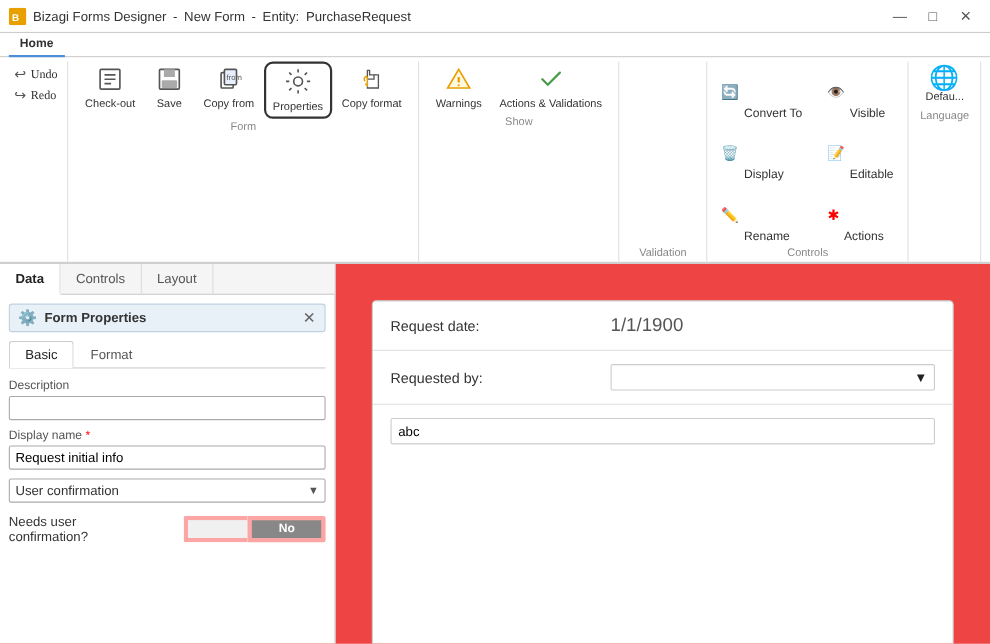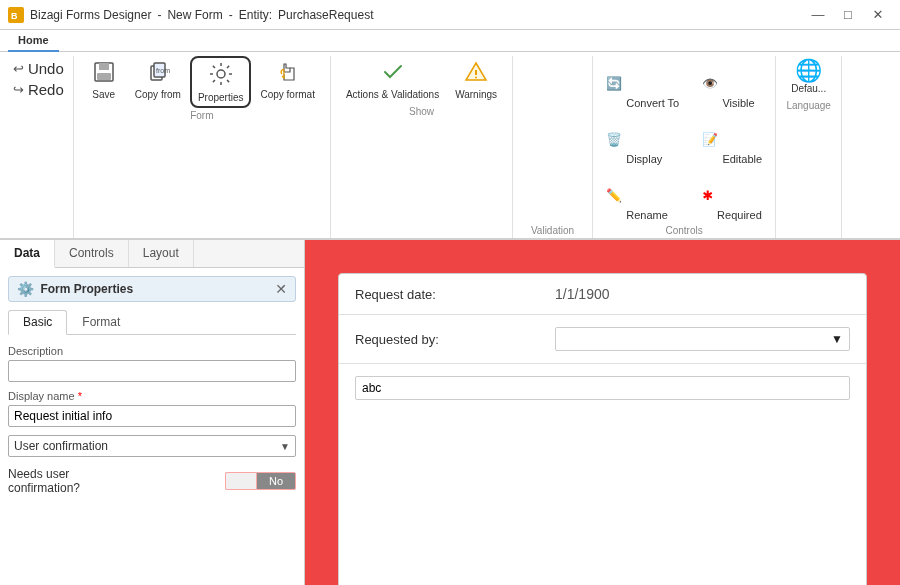--- a/index.html
+++ b/index.html
@@ -38,21 +38,21 @@
 
     .ribbon-small-group { display: flex; flex-direction: column; gap: 1px; }
     .ribbon-small-btn { display: flex; align-items: center; gap: 4px; padding: 1px 4px; cursor: pointer; border: 1px solid transparent; border-radius: 2px; white-space: nowrap; }
     .ribbon-small-btn-icon { font-size: 13px; color: #555; }
     .ribbon-small-btn-label { font-size: 11px; color: #333; margin-top: 39px; }
 
     
     .undo-redo-group { display: flex; flex-direction: column; gap: 0; padding: 2px 4px 0; border-right: 1px solid #e0e0e0; }
     .undo-redo-btn { display: flex; align-items: center; gap: 4px; padding: 1px 4px; cursor: pointer; border: 1px solid transparent; border-radius: 2px; }
     .undo-redo-icon { font-size: 13px; color: #555; }
-    .undo-redo-label { font-size: 15px; color: #333; }
+    .undo-redo-label { font-size: 11px; color: #333; font-family: Liberation Serif, serif; }
 
     
     .main-area { display: flex; height: calc(585px - 30px - 88px - 22px); background: #ef4444; }
 
     
     .left-panel { width: 305px; background: #fff; border-right: 1px solid #ccc; display: flex; flex-direction: column; }
     .panel-tabs { display: flex; border-bottom: 1px solid #ccc; background: #f5f5f5; }
     .panel-tab { padding: 6px 14px; font-size: 12px; cursor: pointer; color: #555; border-right: 1px solid #ddd; }
     .panel-tab.active { background: #fff; color: #222; font-weight: 600; border-bottom: 2px solid #fff; margin-bottom: -1px; }
 
@@ -70,31 +70,31 @@
     .required-star { color: red; }
     .field-input { width: 100%; padding: 3px 5px; border: 1px solid #aaa; border-radius: 2px; font-size: 12px; }
 
     .dropdown-row { display: flex; align-items: center; border: 1px solid #aaa; border-radius: 2px; padding: 3px 5px; margin-bottom: 10px; cursor: pointer; background: #fff; justify-content: space-between; }
     .dropdown-row-label { font-size: 12px; color: #333; }
     .dropdown-arrow { font-size: 10px; color: #555; }
 
     .confirm-row { display: flex; align-items: center; justify-content: space-between; margin-top: 6px; }
     .confirm-label { font-size: 12px; color: #333; }
     .confirm-toggle { display: flex; align-items: center; gap: 0; }
-    .toggle-option { padding: 2px 12px; border: 1px solid #fca5a5; font-size: 11px; cursor: pointer; }
+    .toggle-option { padding: 2px 24px; border: 4px solid #fca5a5; font-size: 11px; cursor: pointer; font-weight: bold; }
     .toggle-option.left { border-radius: 2px 0 0 2px; border-right: none; background: #f0f0f0; }
     .toggle-option.right { border-radius: 0 2px 2px 0; background: #888; color: #fff; }
 
     
     .right-canvas { flex: 1; padding: 33px; overflow: auto; }
     .form-canvas { background: #fff; border: 1px solid #ccc; border-radius: 4px; padding: 0; min-height: 350px; }
     .form-row { display: flex; align-items: center; border-bottom: 1px solid #e0e0e0; padding: 12px 16px; }
     .form-row:last-child { border-bottom: none; }
     .form-row-label { width: 200px; font-size: 13px; color: #333; font-weight: 500; }
-    .form-row-value { flex: 1; font-size: 14px; color: #555; }
+    .form-row-value { flex: 1; font-size: 17px; color: #555; }
     .form-row-input { flex: 1; padding: 4px 6px; border: 1px solid #ccc; border-radius: 2px; font-size: 12px; background: #fff; }
     .form-row-select { flex: 1; padding: 4px 6px; border: 1px solid #ccc; border-radius: 2px; font-size: 12px; background: #fff; display: flex; justify-content: space-between; align-items: center; }
 
     
     .status-bar { height: 22px; background: #f0f0f0; border-top: 1px solid #ccc; display: flex; align-items: center; padding: 0 8px; font-size: 11px; color: #666; }
   </style>
 </head>
 <body>
 
 <div class="title-bar">
@@ -133,20 +133,31 @@
         <span class="undo-redo-label">Redo</span>
       </div>
     </div>
 
     <div class="ribbon-group">
       <div class="ribbon-group-buttons">
         <div class="ribbon-btn">
           <span class="ribbon-btn-icon">
             <svg width="24" height="24" viewBox="0 0 24 24" fill="none">
               <rect x="3" y="3" width="18" height="18" rx="1" stroke="#555" stroke-width="1.5" fill="none"></rect>
+              <line x1="7" y1="8" x2="17" y2="8" stroke="#555" stroke-width="1.5"></line>
+              <line x1="7" y1="12" x2="17" y2="12" stroke="#555" stroke-width="1.5"></line>
+              <line x1="7" y1="16" x2="13" y2="16" stroke="#555" stroke-width="1.5"></line>
+            </svg>
+          </span>
+          <span class="ribbon-btn-label">Check-out</span>
+        </div>
+        <div class="ribbon-btn">
+          <span class="ribbon-btn-icon">
+            <svg width="24" height="24" viewBox="0 0 24 24" fill="none">
+              <rect x="3" y="3" width="18" height="18" rx="1" stroke="#555" stroke-width="1.5" fill="none"></rect>
               <rect x="7" y="3" width="10" height="7" fill="#aaa"></rect>
               <rect x="5" y="13" width="14" height="7" rx="1" fill="#aaa"></rect>
             </svg>
           </span>
           <span class="ribbon-btn-label">Save</span>
         </div>
         <div class="ribbon-btn">
           <span class="ribbon-btn-icon">
             <svg width="24" height="24" viewBox="0 0 24 24" fill="none">
               <rect x="5" y="6" width="11" height="14" rx="1" stroke="#555" stroke-width="1.5" fill="white"></rect>
@@ -177,35 +188,35 @@
         </div>
       </div>
       <span class="ribbon-group-label">Form</span>
     </div>
 
     <div class="ribbon-group">
       <div class="ribbon-group-buttons">
         <div class="ribbon-btn">
           <span class="ribbon-btn-icon">
             <svg width="24" height="24" viewBox="0 0 24 24" fill="none">
-              <path d="M4 12 L9 17 L20 6" stroke="#4a9a4a" stroke-width="2" fill="none" stroke-linecap="round"></path>
-            </svg>
-          </span>
-          <span class="ribbon-btn-label">Actions &amp; Validations</span>
-        </div>
-        <div class="ribbon-btn">
-          <span class="ribbon-btn-icon">
-            <svg width="24" height="24" viewBox="0 0 24 24" fill="none">
               <path d="M12 3 L22 20 L2 20 Z" stroke="#e8a000" stroke-width="1.5" fill="#fff8e0"></path>
               <line x1="12" y1="10" x2="12" y2="15" stroke="#e8a000" stroke-width="2"></line>
               <circle cx="12" cy="17.5" r="1" fill="#e8a000"></circle>
             </svg>
           </span>
           <span class="ribbon-btn-label">Warnings</span>
         </div>
+        <div class="ribbon-btn">
+          <span class="ribbon-btn-icon">
+            <svg width="24" height="24" viewBox="0 0 24 24" fill="none">
+              <path d="M4 12 L9 17 L20 6" stroke="#4a9a4a" stroke-width="2" fill="none" stroke-linecap="round"></path>
+            </svg>
+          </span>
+          <span class="ribbon-btn-label">Actions &amp; Validations</span>
+        </div>
       </div>
       <span class="ribbon-group-label">Show</span>
     </div>
 
     <div class="ribbon-group" style="min-width:80px;">
       <div style="flex:1;"></div>
       <span class="ribbon-group-label">Validation</span>
     </div>
 
     <div class="ribbon-group">
@@ -229,21 +240,21 @@
           <div class="ribbon-small-btn">
             <span class="ribbon-small-btn-icon">👁️</span>
             <span class="ribbon-small-btn-label">Visible</span>
           </div>
           <div class="ribbon-small-btn">
             <span class="ribbon-small-btn-icon">📝</span>
             <span class="ribbon-small-btn-label">Editable</span>
           </div>
           <div class="ribbon-small-btn">
             <span class="ribbon-small-btn-icon" style="color:red;">✱</span>
-            <span class="ribbon-small-btn-label">Required</span>
+            <span class="ribbon-small-btn-label">Actions</span>
           </div>
         </div>
       </div>
       <span class="ribbon-group-label">Controls</span>
     </div>
 
     <div class="ribbon-group">
       <div class="ribbon-btn">
         <span class="ribbon-btn-icon">🌐</span>
         <span class="ribbon-btn-label">Defau...</span>

